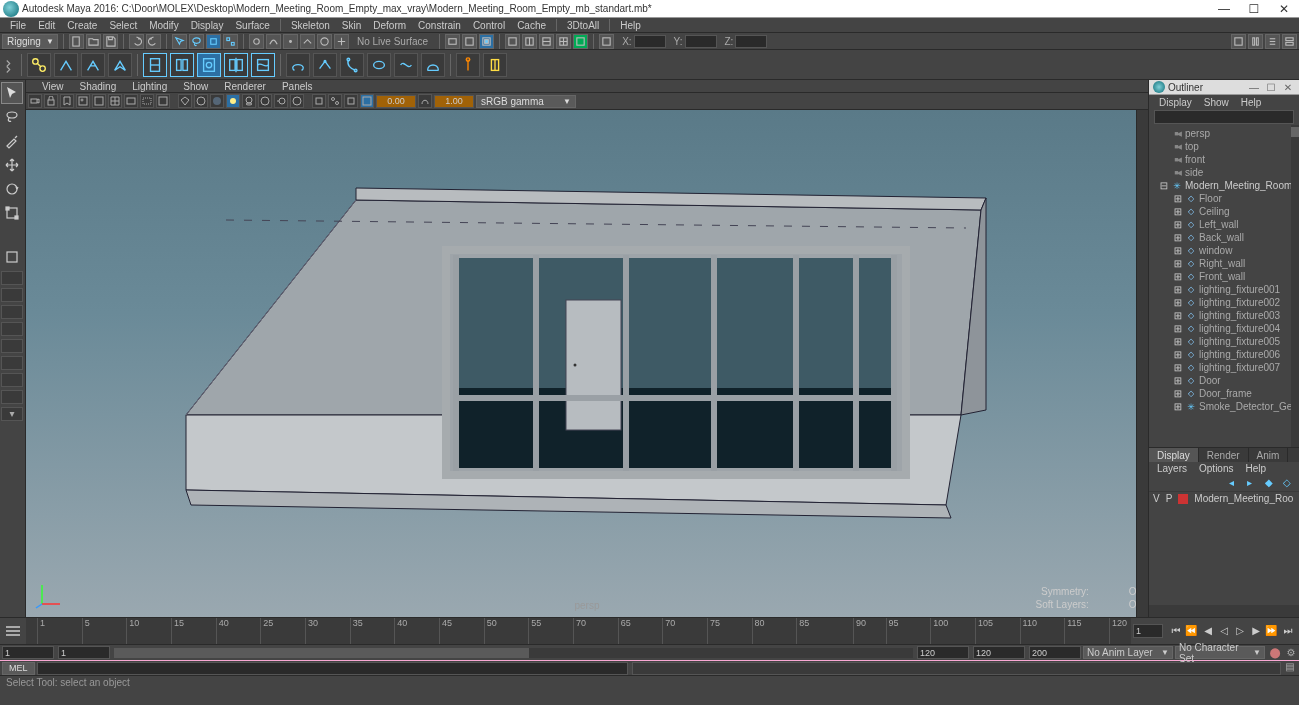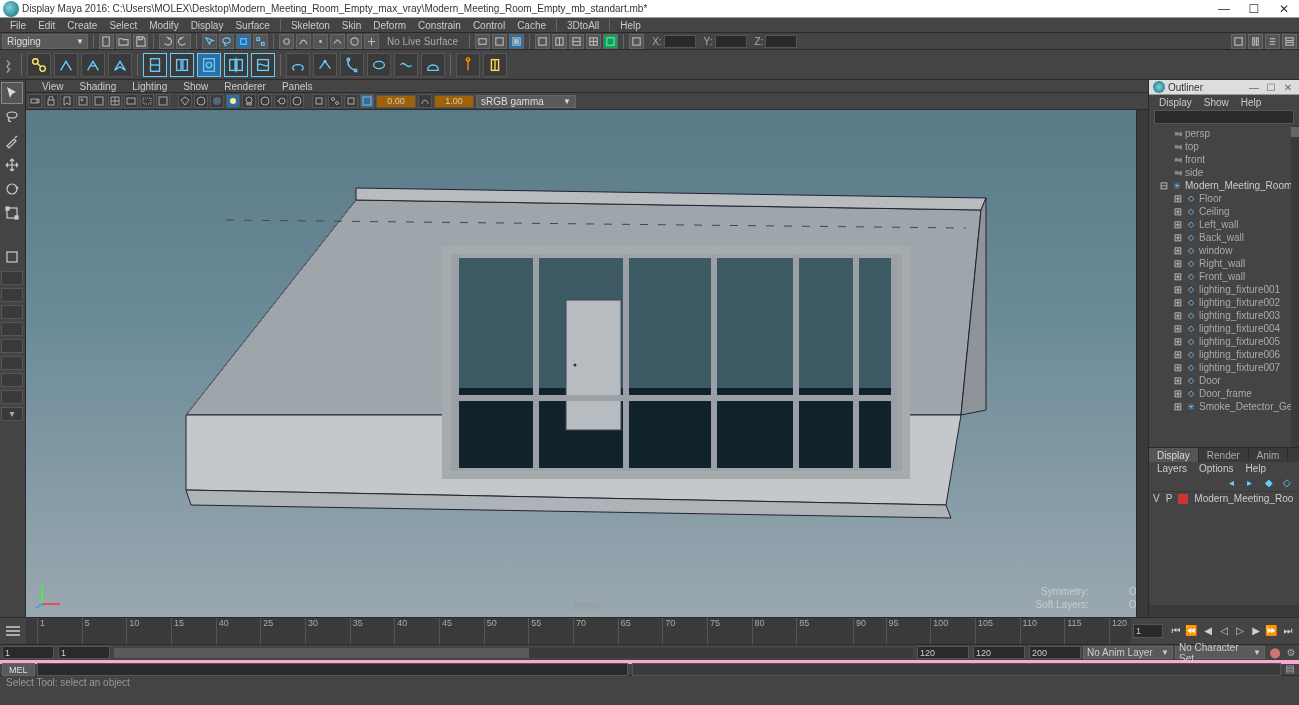--- a/index.html
+++ b/index.html
@@ -11,21 +11,21 @@
 .titlebar .tb-text { flex: 1; color: #333; font-size: 10px; }
 .titlebar .win-btn { width: 30px; text-align: center; line-height: 18px; color: #333; font-size: 12px; }
 
 
 .menubar { background: #444; height: 15px; display: flex; align-items: center; padding: 0 4px; border-bottom: 1px solid #2a2a2a; }
 .menubar .mi { color: #ccc; padding: 0 6px; font-size: 10px; cursor: default; }
 .menubar .sep { width: 1px; height: 12px; background: #666; margin: 0 4px; }
 
 
 .shelfrow { background: #444; height: 17px; display: flex; align-items: center; border-bottom: 1px solid #2a2a2a; padding: 0 2px; gap:2px; }
-.module-dd { background: #5a5a5a; color: #ddd; height: 15px; width: 86px; display: flex; align-items: center; padding-left: 4px; border: 1px solid #666; }
+.module-dd { background: #5a5a5a; color: #ddd; height: 15px; width: 56px; display: flex; align-items: center; padding-left: 4px; border: 1px solid #666; }
 .module-dd .dd-arrow { margin-left: auto; padding-right: 3px; font-size: 8px; }
 .shelfvsep { width: 1px; height: 15px; background: #666; margin: 0 3px; }
 .sicon { width: 15px; height: 15px; background: #555; border: 1px solid #666; display:flex; align-items:center; justify-content:center; color:#aaa; font-size:9px; }
 .sicon svg { width: 11px; height: 11px; stroke: #bbb; fill: none; stroke-width: 1.2; }
 .sicon.blue svg { stroke:#6cf; }
 .sicon.active { background:#2c6fa3; }
 .nolive { color:#aaa; font-size:10px; padding:0 6px; }
 .coord-label { color:#aaa; font-size:10px; padding-left:6px; }
 .coord-input { background:#2a2a2a; border:1px solid #555; width:32px; height:13px; color:#ccc; font-size:9px; }
 
@@ -117,35 +117,35 @@
 
 .rangerow { height:16px; background:#444; border-top:1px solid #2a2a2a; display:flex; align-items:center; }
 .rng-in { background:#2a2a2a; border:1px solid #555; color:#ccc; width:52px; height:13px; font-size:9px; padding-left:2px; margin:0 2px; }
 .rng-slider { flex:1; height:10px; background:#3a3a3a; position:relative; margin:0 2px; }
 .rng-slider .track { position:absolute; left:0; width:52%; height:100%; background:#5a5a5a; }
 .rng-dd { background:#5a5a5a; border:1px solid #666; height:13px; width:90px; display:flex; align-items:center; padding:0 3px; color:#ccc; font-size:9px; margin-right:2px; }
 .rng-dd .dd-arrow { margin-left:auto; font-size:8px; }
 .rng-ico { width:14px; height:14px; margin:0 1px; color:#c77; text-align:center; line-height:14px; }
 
 
-.cmdrow { height:15px; background:#444; border-top:4px solid #f9a8d4; display:flex; align-items:center; }
+.cmdrow { height:15px; background:#444; border-top:1px solid #f9a8d4; display:flex; align-items:center; }
 .cmd-lbl { background:#5a5a5a; color:#ddd; padding:0 6px; height:13px; display:flex; align-items:center; border:1px solid #666; margin:0 2px; font-size:9px; }
 .cmd-in { flex:1; background:#2a2a2a; border:1px solid #555; height:13px; }
 .cmd-out { width:50%; background:#3a3a3a; border:1px solid #555; height:13px; margin-left:4px; }
 .cmd-ico { width:14px; height:14px; color:#aaa; text-align:center; margin:0 2px; }
 
 
 .helprow { height:13px; background:#444; border-top:1px solid #2a2a2a; color:#999; padding-left:6px; display:flex; align-items:center; font-size:10px; }
 </style>
 </head>
 <body>
 
 <div class="titlebar">
   <div class="tb-icon"></div>
-  <div class="tb-text">Display Maya 2016: C:\Users\MOLEX\Desktop\Modern_Meeting_Room_Empty_max_vray\Modern_Meeting_Room_Empty_mb_standart.mb*</div>
+  <div class="tb-text">Autodesk Maya 2016: C:\Door\MOLEX\Desktop\Modern_Meeting_Room_Empty_max_vray\Modern_Meeting_Room_Empty_mb_standart.mb*</div>
   <div class="win-btn">—</div>
   <div class="win-btn">☐</div>
   <div class="win-btn">✕</div>
 </div>
 
 <div class="menubar">
   <span class="mi">File</span>
   <span class="mi">Edit</span>
   <span class="mi">Create</span>
   <span class="mi">Select</span>

